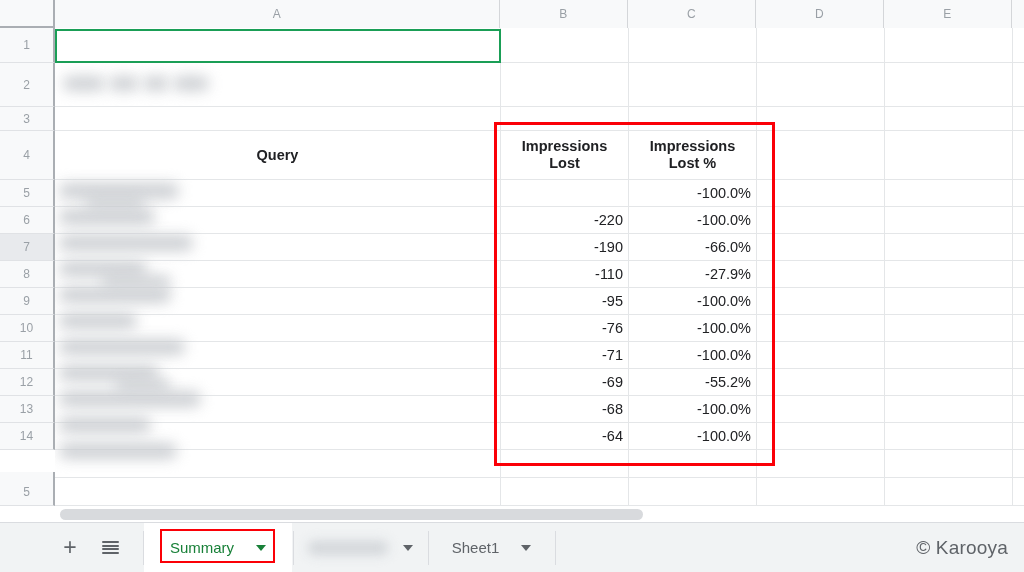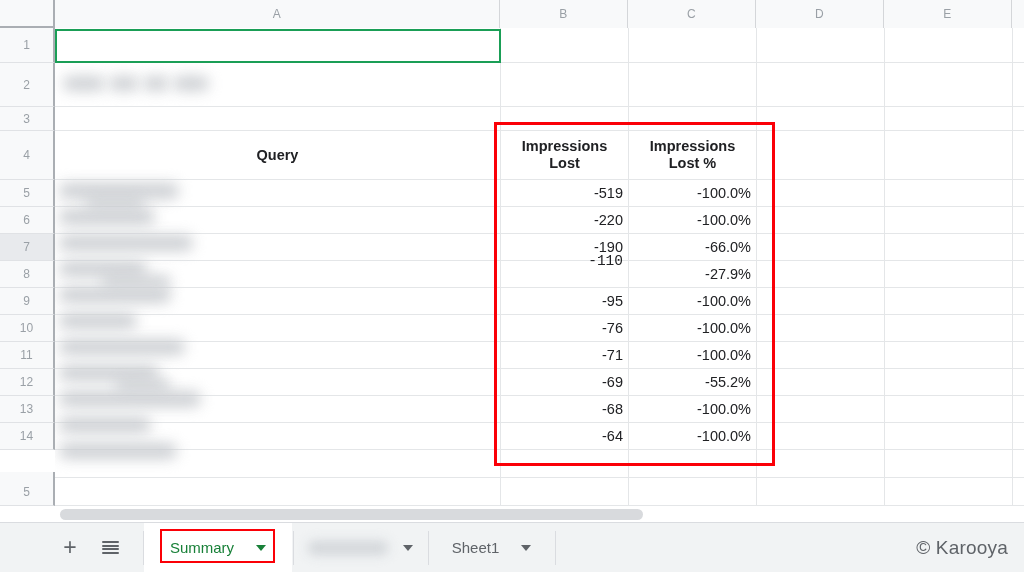--- a/index.html
+++ b/index.html
@@ -301,30 +301,29 @@
     <div class="hline" style="top:449px;"></div>
     <div class="hline" style="top:477px;"></div>
 
 
     <div class="cell center bold" style="left:0;top:103px;width:445px;height:48px;">Query</div>
     <div class="cell hdr2" style="left:446px;top:103px;width:127px;height:48px;justify-content:center;">Impressions
 Lost</div>
     <div class="cell hdr2" style="left:574px;top:103px;width:127px;height:48px;justify-content:center;">Impressions
 Lost %</div>
 
-    <div class="cell right" style="left:446px;top:152px;width:127px;height:26px;">-519</div>
     <div class="cell right" style="left:574px;top:152px;width:127px;height:26px;">-100.0%</div>
 
     <div class="cell right" style="left:446px;top:179px;width:127px;height:26px;">-220</div>
     <div class="cell right" style="left:574px;top:179px;width:127px;height:26px;">-100.0%</div>
 
     <div class="cell right" style="left:446px;top:206px;width:127px;height:26px;">-190</div>
     <div class="cell right" style="left:574px;top:206px;width:127px;height:26px;">-66.0%</div>
 
-    <div class="cell right" style="left:446px;top:220px;width:127px;height:26px;font-family:Liberation Mono, monospace;">-110</div>
+    <div class="cell right" style="left:446px;top:233px;width:127px;height:26px;">-110</div>
     <div class="cell right" style="left:574px;top:233px;width:127px;height:26px;">-27.9%</div>
 
     <div class="cell right" style="left:446px;top:260px;width:127px;height:26px;">-95</div>
     <div class="cell right" style="left:574px;top:260px;width:127px;height:26px;">-100.0%</div>
 
     <div class="cell right" style="left:446px;top:287px;width:127px;height:26px;">-76</div>
     <div class="cell right" style="left:574px;top:287px;width:127px;height:26px;">-100.0%</div>
 
     <div class="cell right" style="left:446px;top:314px;width:127px;height:26px;">-71</div>
     <div class="cell right" style="left:574px;top:314px;width:127px;height:26px;">-100.0%</div>

